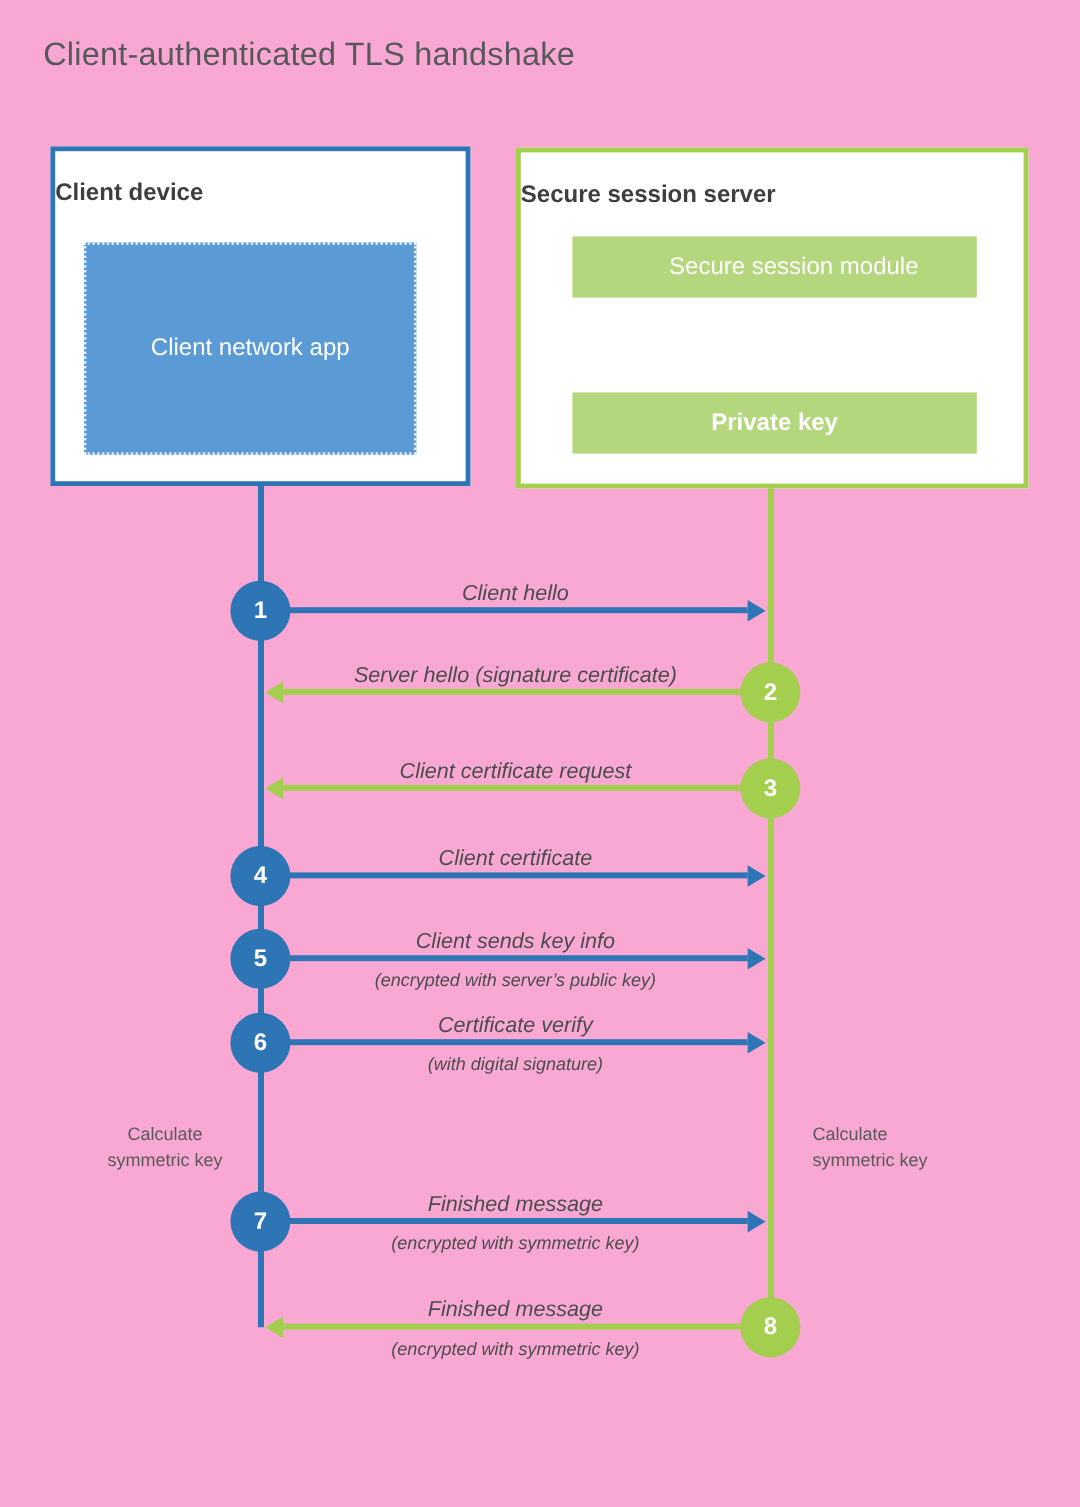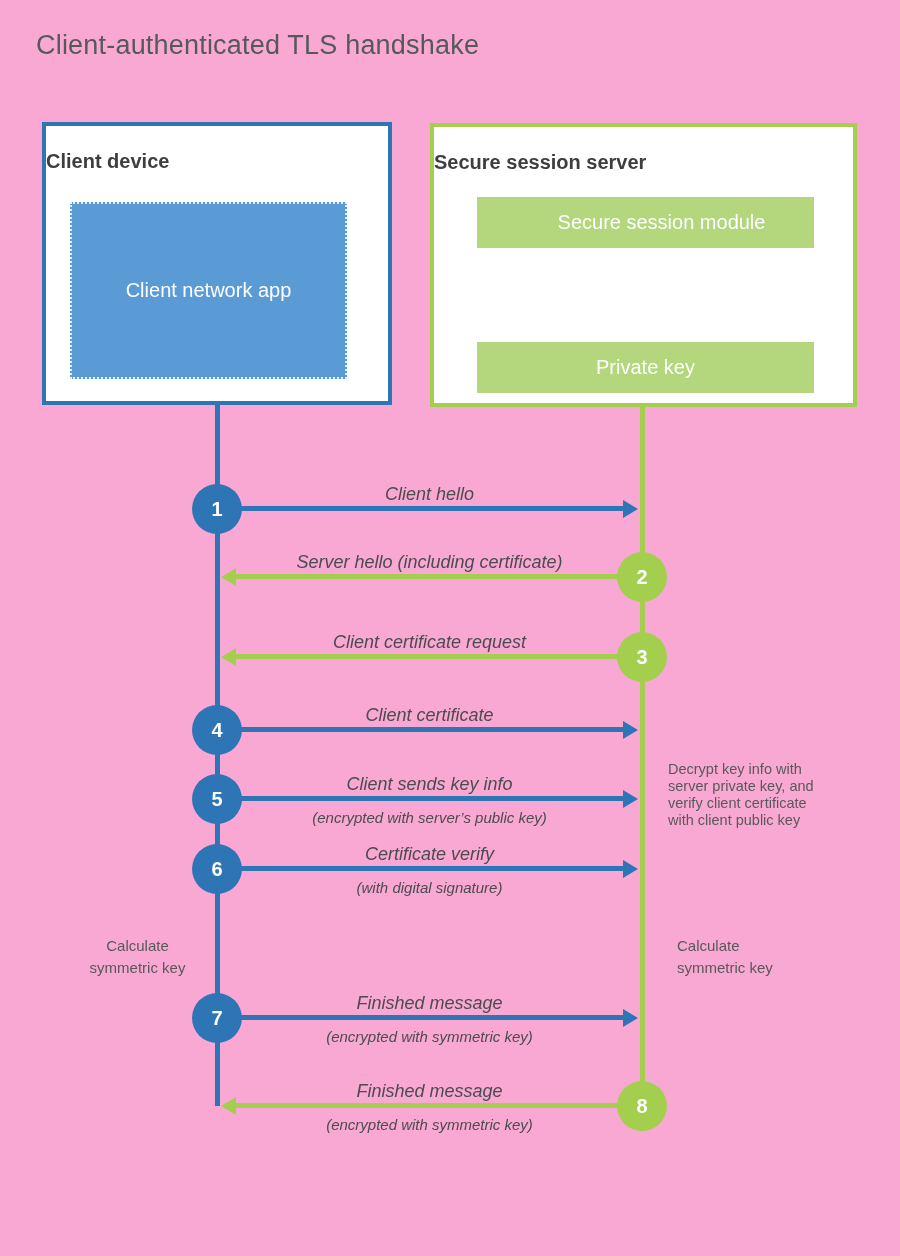--- a/index.html
+++ b/index.html
@@ -31,21 +31,21 @@
     position:absolute;left:24px;top:76px;width:277px;height:177px;
     background:var(--blue_light);border:2px dotted rgba(255,255,255,0.85);
     display:flex;align-items:center;justify-content:center;text-align:center;
   }
   .app-box span{display:inline-block;width:180px;font-size:20px;color:#ffffff;line-height:27px;}
   .bar{
     position:absolute;left:43px;width:337px;height:51px;background:var(--green_light);
     display:flex;align-items:center;justify-content:center;
     color:#ffffff;font-size:20px;
   }
-  .bar.b0{top:70px;padding-left:32px;} .bar.b1{top:139px;} .bar.b2{top:215px;}
+  .bar.b0{top:70px;padding-left:32px;} .bar.b1{top:139px;} .bar.b2{top:200px;font-weight:bold;}
   
   .lifeline{position:absolute;width:5px;}
   .lifeline.blue{left:215px;top:405px;height:701px;background:var(--blue);}
   .lifeline.green{left:640px;top:407px;height:724px;background:var(--green);}
   
   .step{position:absolute;left:192px;width:475px;height:50px;}
   .step .circle{
     position:absolute;top:0;width:50px;height:50px;border-radius:50%;
     color:#fff;font-size:20px;font-weight:bold;
     display:flex;align-items:center;justify-content:center;z-index:3;
@@ -102,21 +102,21 @@
 
   <div class="step from-client" style="top:484px">
     <div class="label">Client hello</div>
     <div class="line"></div>
     <div class="head"></div>
     <div class="sub"></div>
     <div class="circle">1</div>
   </div>
 
   <div class="step from-server" style="top:552px">
-    <div class="label">Server hello (including certificate)</div>
+    <div class="label">Server hello (signature certificate)</div>
     <div class="line"></div>
     <div class="head"></div>
     <div class="sub"></div>
     <div class="circle">2</div>
   </div>
 
   <div class="step from-server" style="top:632px">
     <div class="label">Client certificate request</div>
     <div class="line"></div>
     <div class="head"></div>
@@ -157,22 +157,18 @@
   </div>
 
   <div class="step from-server" style="top:1081px">
     <div class="label">Finished message</div>
     <div class="line"></div>
     <div class="head"></div>
     <div class="sub">(encrypted with symmetric key)</div>
     <div class="circle">8</div>
   </div>
 
-  <div class="note decrypt">Decrypt key info with
-server private key, and
-verify client certificate
-with client public key</div>
   <div class="note calc-left">Calculate
 symmetric key</div>
   <div class="note calc-right">Calculate
 symmetric key</div>
 
 </div>
 
 </body></html>

